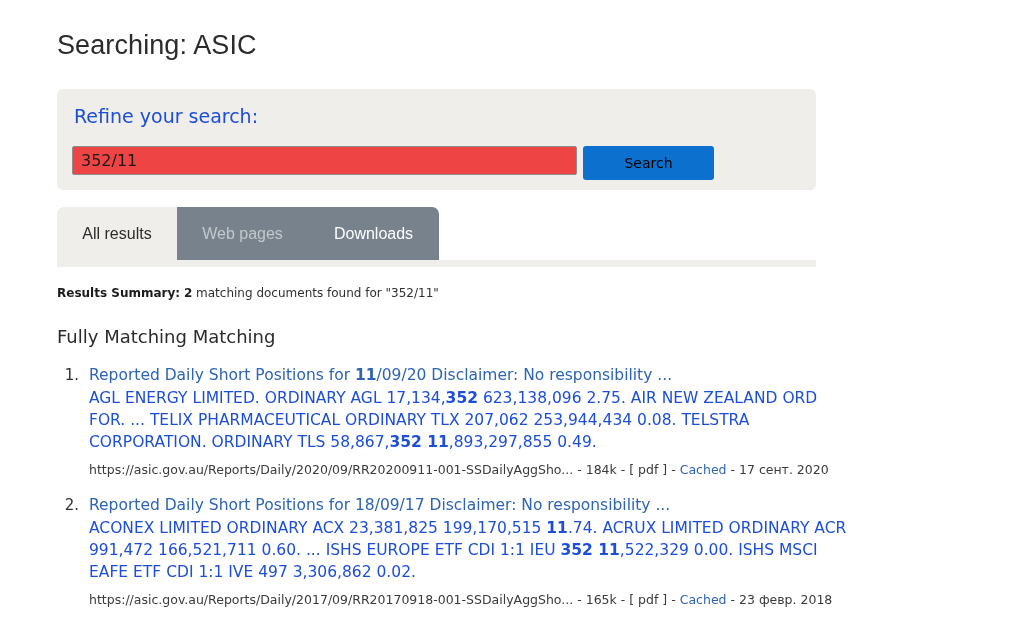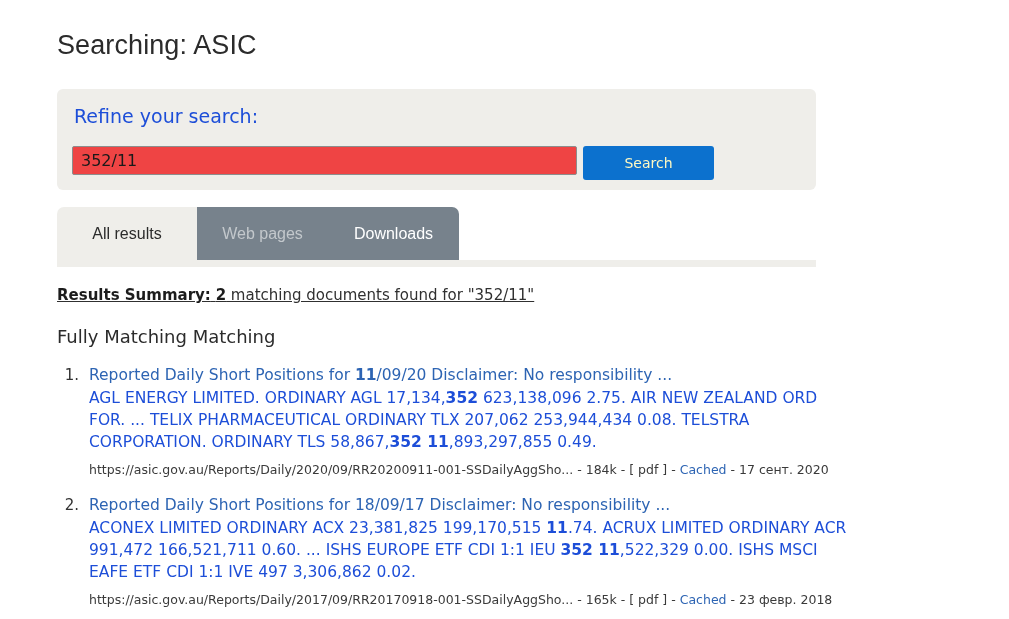--- a/index.html
+++ b/index.html
@@ -77,21 +77,21 @@
     color: #1a1a1a;
     outline: none;
   }
   .search-button {
     width: 131px;
     height: 34px;
     box-sizing: border-box;
     background: #0c71ce;
     border: none;
     border-radius: 3px;
-    color: #fef9c3;
+    color: #000000;
     font-size: 14px;
     font-family: "DejaVu Sans", sans-serif;
     cursor: pointer;
     padding: 0;
     line-height: 34px;
     text-align: center;
   }
 
   
   .tabbar {
@@ -115,21 +115,21 @@
     justify-content: center;
     font-size: 16px;
     font-family: "Liberation Sans", sans-serif;
     box-sizing: border-box;
     cursor: pointer;
     white-space: nowrap;
   }
   .tab-active {
     background: #efeeea;
     color: #2b2b2b;
-    width: 140px;
+    width: 120px;
     border-top-left-radius: 7px;
   }
   .tab-inactive {
     background: #77828c;
     width: 131px;
   }
   .tab-muted { color: #c3c8cc; }
   .tab-bright { color: #ffffff; }
   .tab-last { border-top-right-radius: 7px; }
   .tab-underbar {
@@ -139,24 +139,23 @@
     width: 759px;
     height: 7px;
     background: #efeeea;
   }
 
   
   .results-summary {
     position: absolute;
     left: 57px;
     top: 286px;
-    font-size: 15px;
+    font-size: 12px;
     color: #303030;
     white-space: nowrap;
-    text-decoration: underline;
   }
   .results-summary b { font-weight: 700; color: #1c1c1c; }
 
   .section-heading {
     position: absolute;
     left: 57px;
     top: 326px;
     font-size: 18px;
     font-weight: 400;
     color: #2b2b2b;

